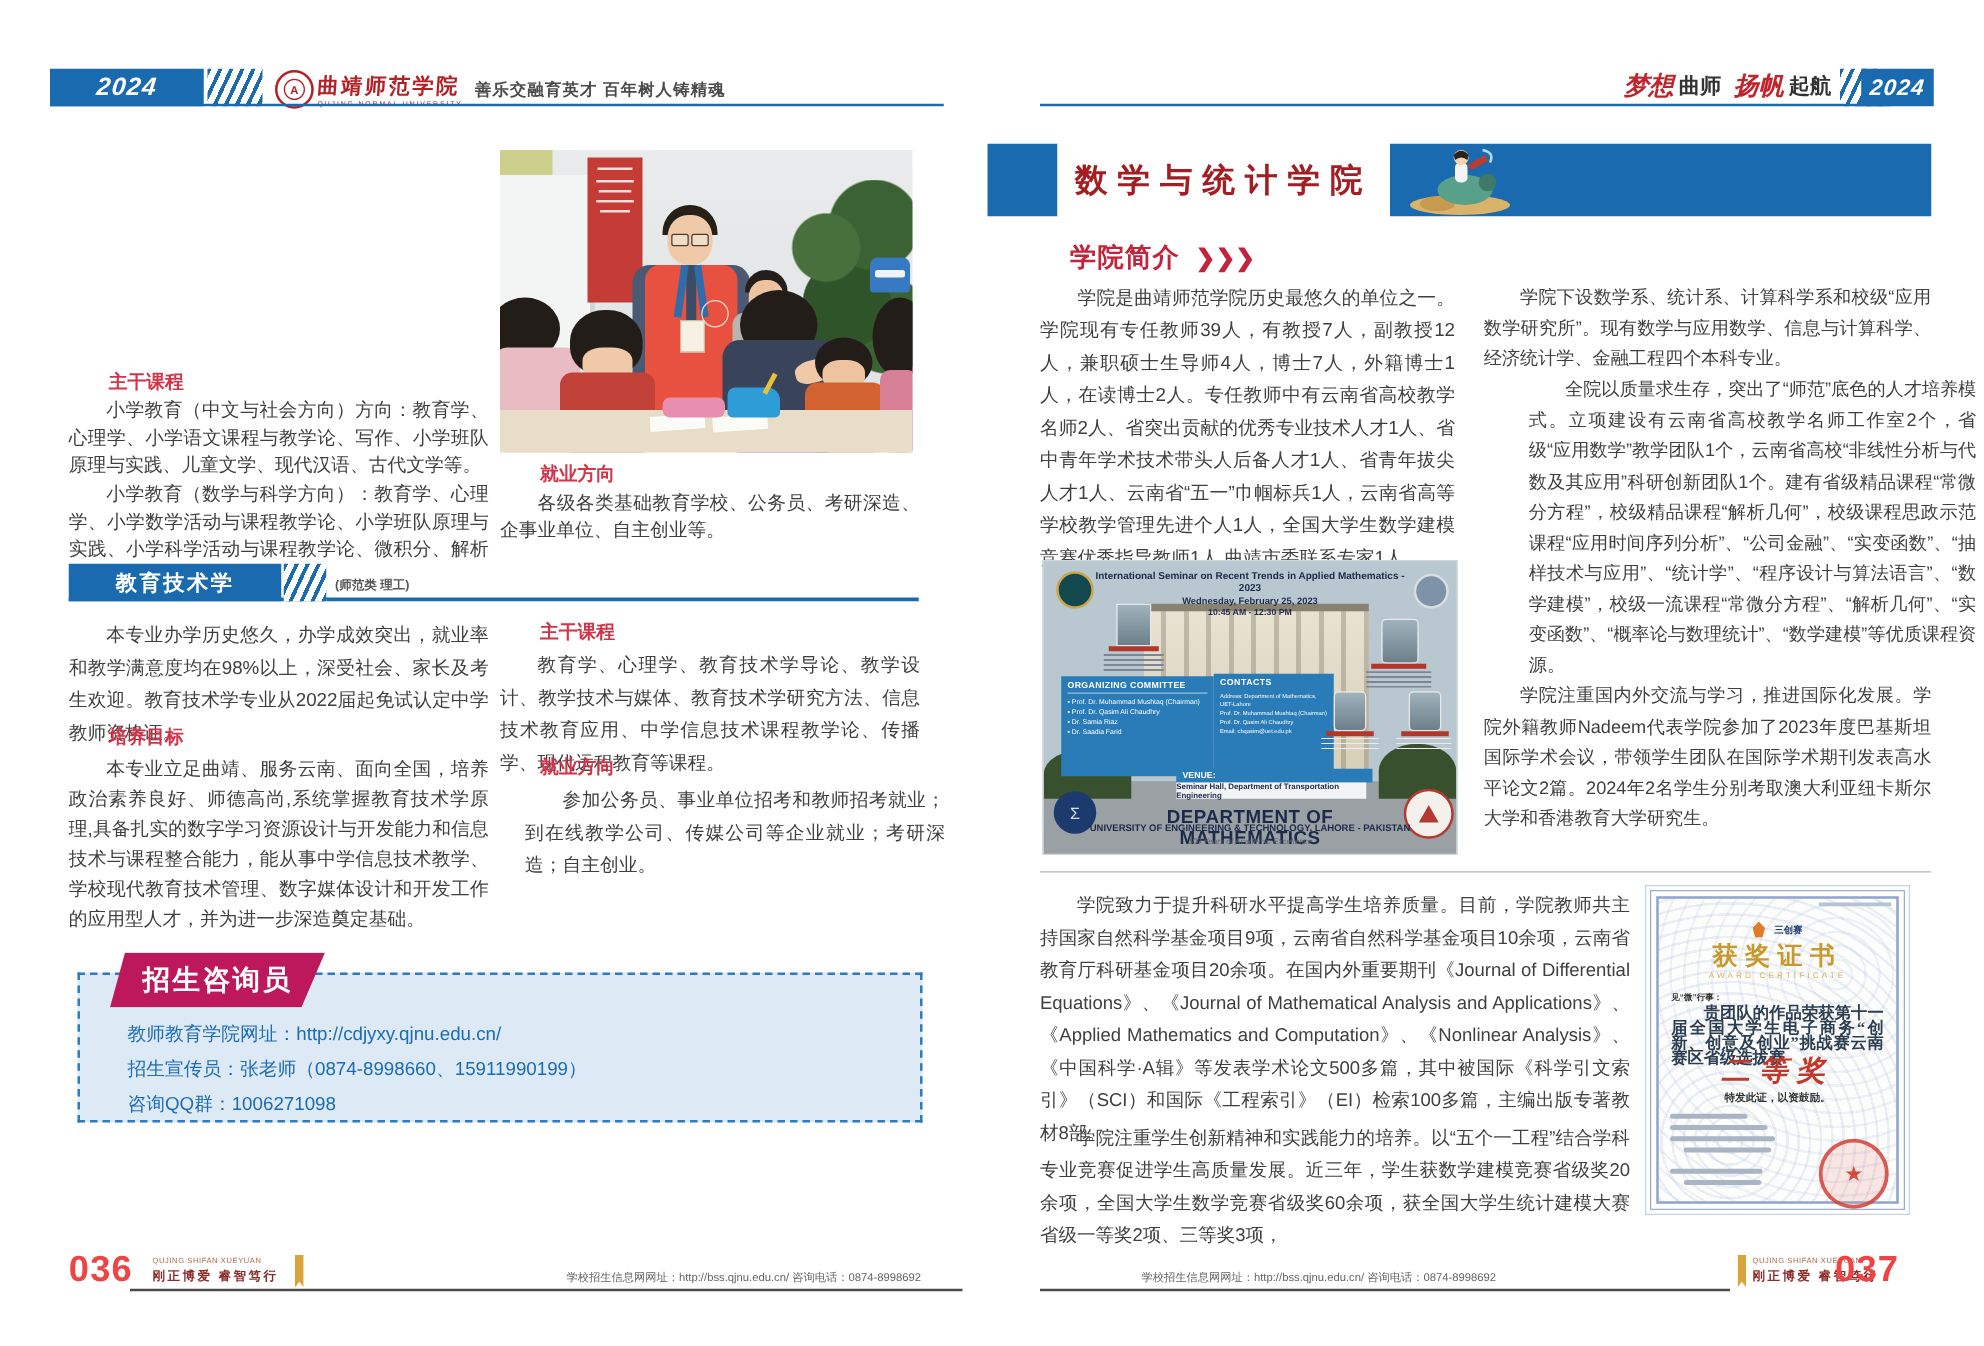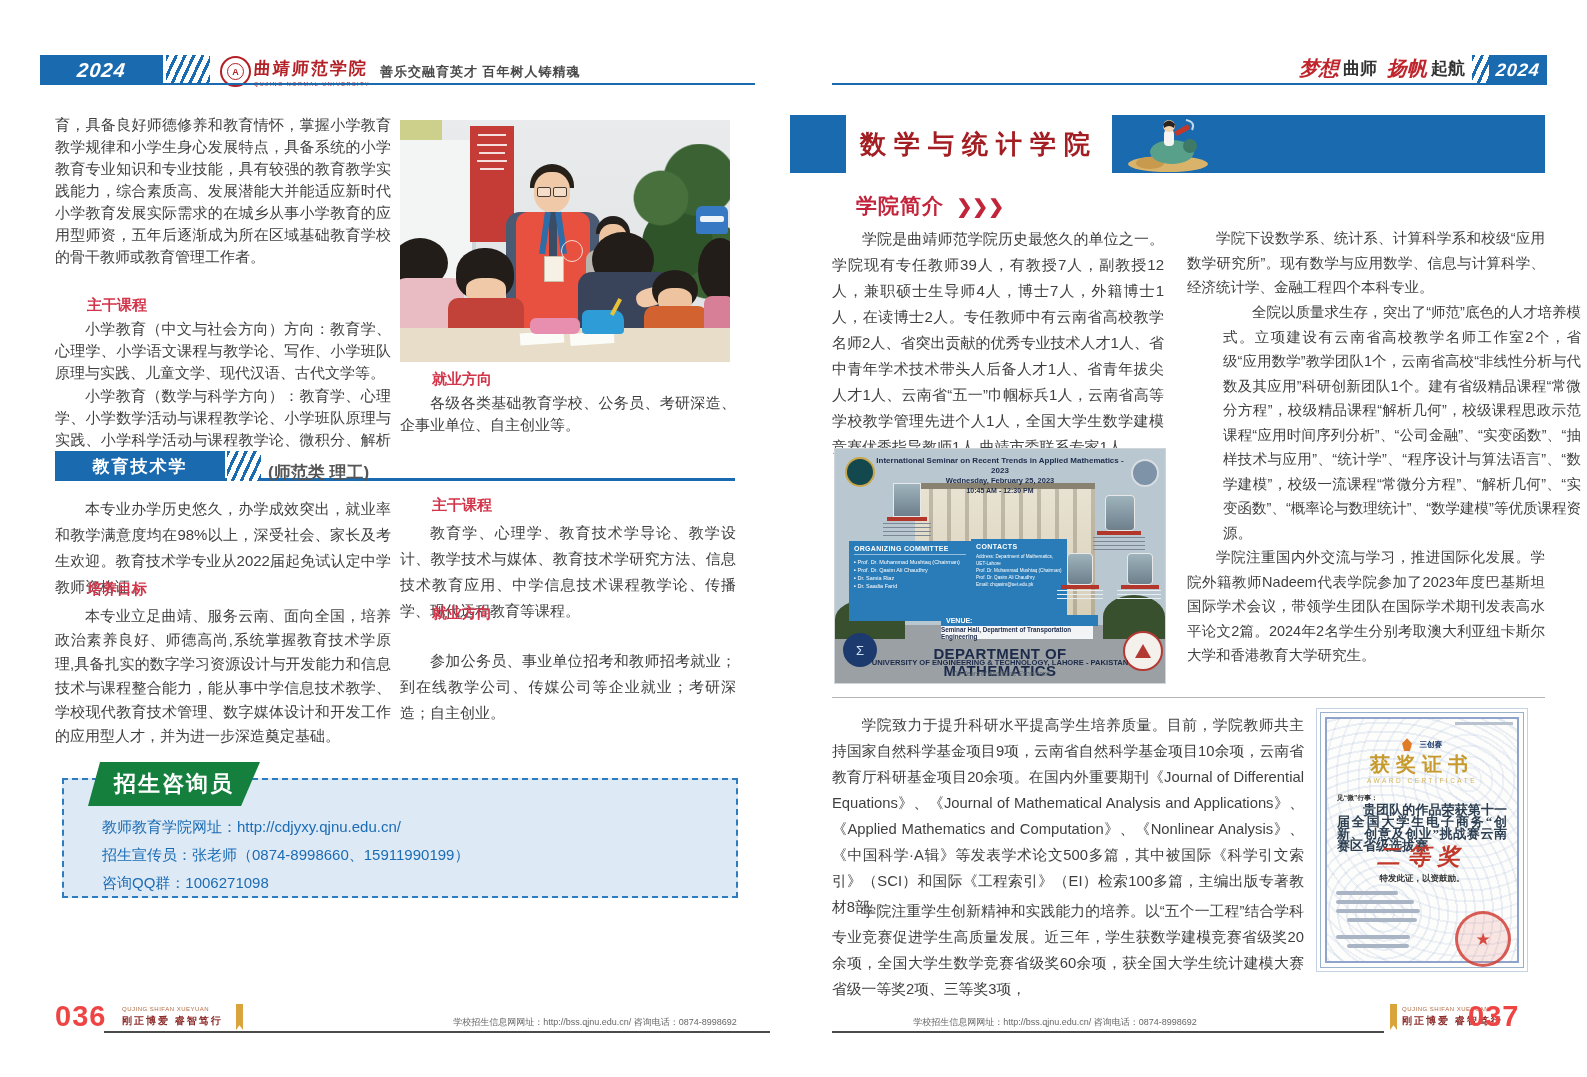--- a/index.html
+++ b/index.html
@@ -64,21 +64,20 @@
     <span style="color:#333;font-weight:bold;font-size:17px;">曲师</span>
     <span style="color:#c0242c;font-weight:bold;font-size:20px;font-style:italic;font-family:'Liberation Serif',serif;margin-left:6px;">扬帆</span>
     <span style="color:#333;font-weight:bold;font-size:17px;">起航</span>
   </div>
   <div class="abs stripes" style="left:1472px;top:55px;width:36px;height:30px;"></div>
   <div class="abs bluebar" style="left:1489px;top:55px;width:58px;height:30px;">
     <div class="year" style="font-size:18px;">2024</div>
   </div>
   <div class="abs fineline" style="left:832px;top:83px;width:680px;height:2px;"></div>
 
-  <div class="abs jp" style="left:55px;top:114px;width:336px;">育，具备良好师德修养和教育情怀，掌握小学教育教学规律和小学生身心发展特点，具备系统的小学教育专业知识和专业技能，具有较强的教育教学实践能力，综合素质高、发展潜能大并能适应新时代小学教育发展实际需求的在城乡从事小学教育的应用型师资，五年后逐渐成为所在区域基础教育学校的骨干教师或教育管理工作者。</div>
   <div class="abs redlab" style="left:87px;top:296px;">主干课程</div>
   <div class="abs jp ind" style="left:55px;top:318px;width:336px;">小学教育（中文与社会方向）方向：教育学、心理学、小学语文课程与教学论、写作、小学班队原理与实践、儿童文学、现代汉语、古代文学等。</div>
   <div class="abs jp ind" style="left:55px;top:385px;width:336px;">小学教育（数学与科学方向）：教育学、心理学、小学数学活动与课程教学论、小学班队原理与实践、小学科学活动与课程教学论、微积分、解析几何等。</div>
 
   <div class="abs" style="left:400px;top:120px;width:330px;height:242px;overflow:hidden;background:linear-gradient(#e9ebec,#dfe2e4);">
     <div class="abs" style="left:0;top:0;width:42px;height:64px;background:#cdd08a;"></div>
     <div class="abs" style="left:0;top:20px;width:72px;height:140px;background:#f3f5f5;border-right:4px solid #cfd6d9;"></div>
     <div class="abs" style="left:70px;top:6px;width:44px;height:116px;background:#c43c35;">
       <div style="margin:8px auto;width:28px;height:2px;background:#f4dede;"></div>
       <div style="margin:6px auto;width:30px;height:2px;background:#f4dede;"></div>
@@ -131,33 +130,33 @@
   </div>
 
   <div class="abs redlab" style="left:432px;top:370px;">就业方向</div>
   <div class="abs jp ind" style="left:400px;top:392px;width:336px;">各级各类基础教育学校、公务员、考研深造、企事业单位、自主创业等。</div>
 
   <div class="abs fineline" style="left:55px;top:478px;width:680px;height:2.5px;"></div>
   <div class="abs sec-banner" style="left:55px;top:451px;width:170px;height:30px;">
     <span>教育技术学</span>
   </div>
   <div class="abs" style="left:227px;top:451px;width:34px;height:30px;background:repeating-linear-gradient(115deg,#1a6ab0 0 3px,#fff 3px 8px);"></div>
-  <div class="abs" style="left:268px;top:461px;font-size:17px;font-weight:bold;color:#555;">(师范类 理工)</div>
+  <div class="abs" style="left:268px;top:461px;font-size:10px;font-weight:bold;color:#555;">(师范类 理工)</div>
 
   <div class="abs jp ind" style="left:55px;top:496px;width:336px;line-height:26px;">本专业办学历史悠久，办学成效突出，就业率和教学满意度均在98%以上，深受社会、家长及考生欢迎。教育技术学专业从2022届起免试认定中学教师资格证。</div>
   <div class="abs redlab" style="left:87px;top:580px;">培养目标</div>
   <div class="abs jp ind" style="left:55px;top:604px;width:336px;line-height:24px;">本专业立足曲靖、服务云南、面向全国，培养政治素养良好、师德高尚,系统掌握教育技术学原理,具备扎实的数字学习资源设计与开发能力和信息技术与课程整合能力，能从事中学信息技术教学、学校现代教育技术管理、数字媒体设计和开发工作的应用型人才，并为进一步深造奠定基础。</div>
 
   <div class="abs redlab" style="left:432px;top:496px;">主干课程</div>
   <div class="abs jp ind" style="left:400px;top:520px;width:336px;line-height:26px;">教育学、心理学、教育技术学导论、教学设计、教学技术与媒体、教育技术学研究方法、信息技术教育应用、中学信息技术课程教学论、传播学、现代远程教育等课程。</div>
   <div class="abs redlab" style="left:432px;top:604px;">就业方向</div>
-  <div class="abs jp ind" style="left:400px;top:628px;width:336px;line-height:26px;margin-top:20px;">参加公务员、事业单位招考和教师招考就业；到在线教学公司、传媒公司等企业就业；考研深造；自主创业。</div>
+  <div class="abs jp ind" style="left:420px;top:628px;width:336px;line-height:26px;">参加公务员、事业单位招考和教师招考就业；到在线教学公司、传媒公司等企业就业；考研深造；自主创业。</div>
 
   <div class="abs" style="left:62px;top:778px;width:672px;height:116px;background:#dde9f5;border:2px dashed #2e7cc0;"></div>
-  <div class="abs" style="left:88px;top:762px;width:172px;height:44px;background:#15803d;clip-path:polygon(7% 0,100% 0,89% 100%,0 100%);display:flex;align-items:center;justify-content:center;">
+  <div class="abs" style="left:88px;top:762px;width:172px;height:44px;background:#be185d;clip-path:polygon(7% 0,100% 0,89% 100%,0 100%);display:flex;align-items:center;justify-content:center;">
     <span style="color:#fff;font-weight:bold;font-size:22px;letter-spacing:2px;">招生咨询员</span>
   </div>
   <div class="abs consult-line" style="left:102px;top:818px;">
     <span>教师教育学院网址：</span><span>http://cdjyxy.qjnu.edu.cn/</span>
   </div>
   <div class="abs consult-line" style="left:102px;top:846px;">招生宣传员：张老师（0874-8998660、15911990199）</div>
   <div class="abs consult-line" style="left:102px;top:874px;">咨询QQ群：1006271098</div>
 
   <div class="abs bluebar" style="left:790px;top:115px;width:56px;height:58px;"></div>
   <div class="abs" style="left:846px;top:115px;width:266px;height:58px;background:#fff;display:flex;align-items:center;justify-content:center;">

